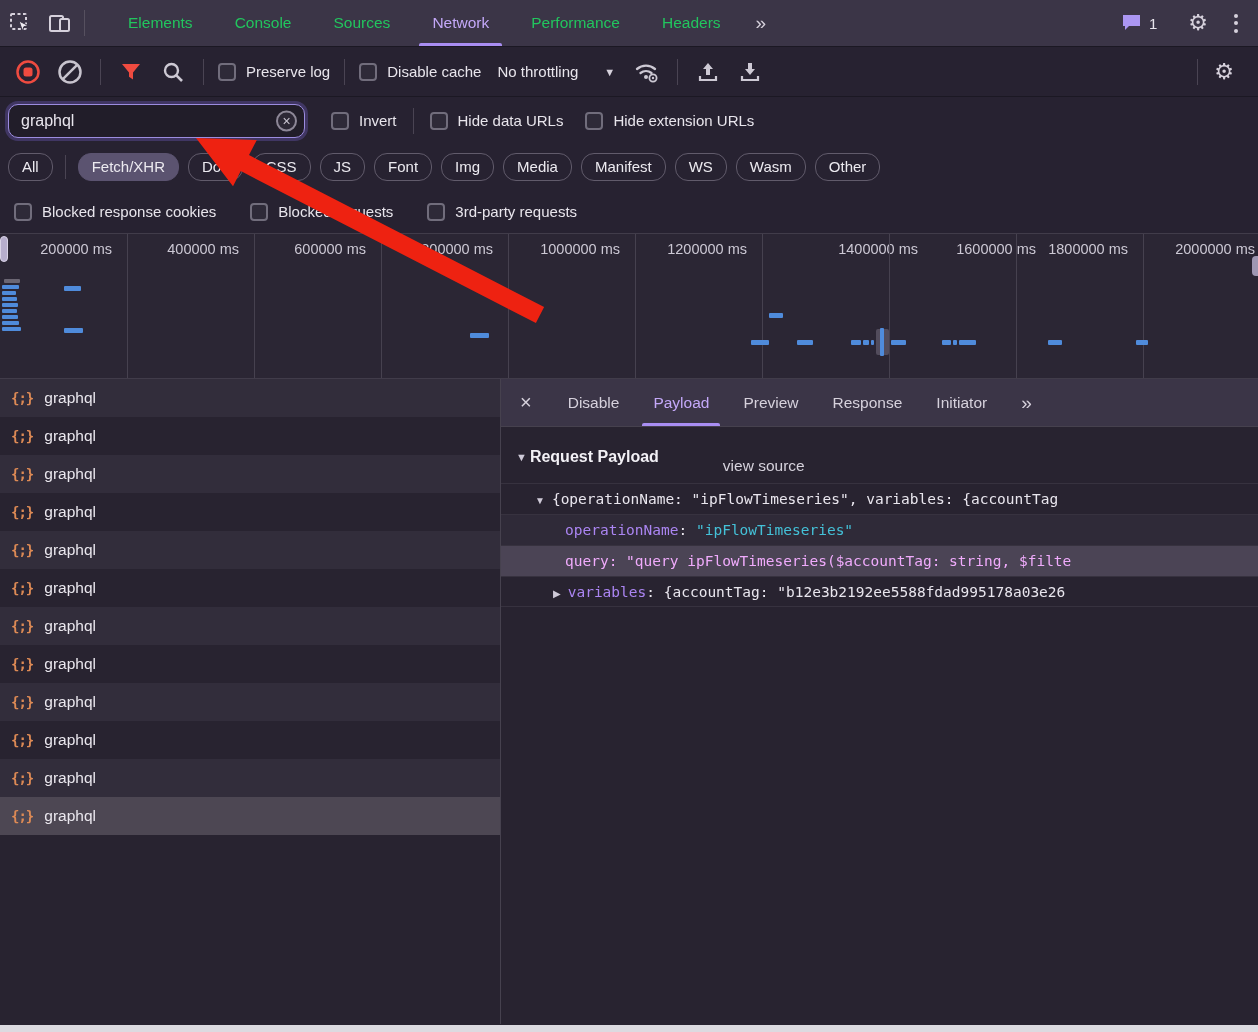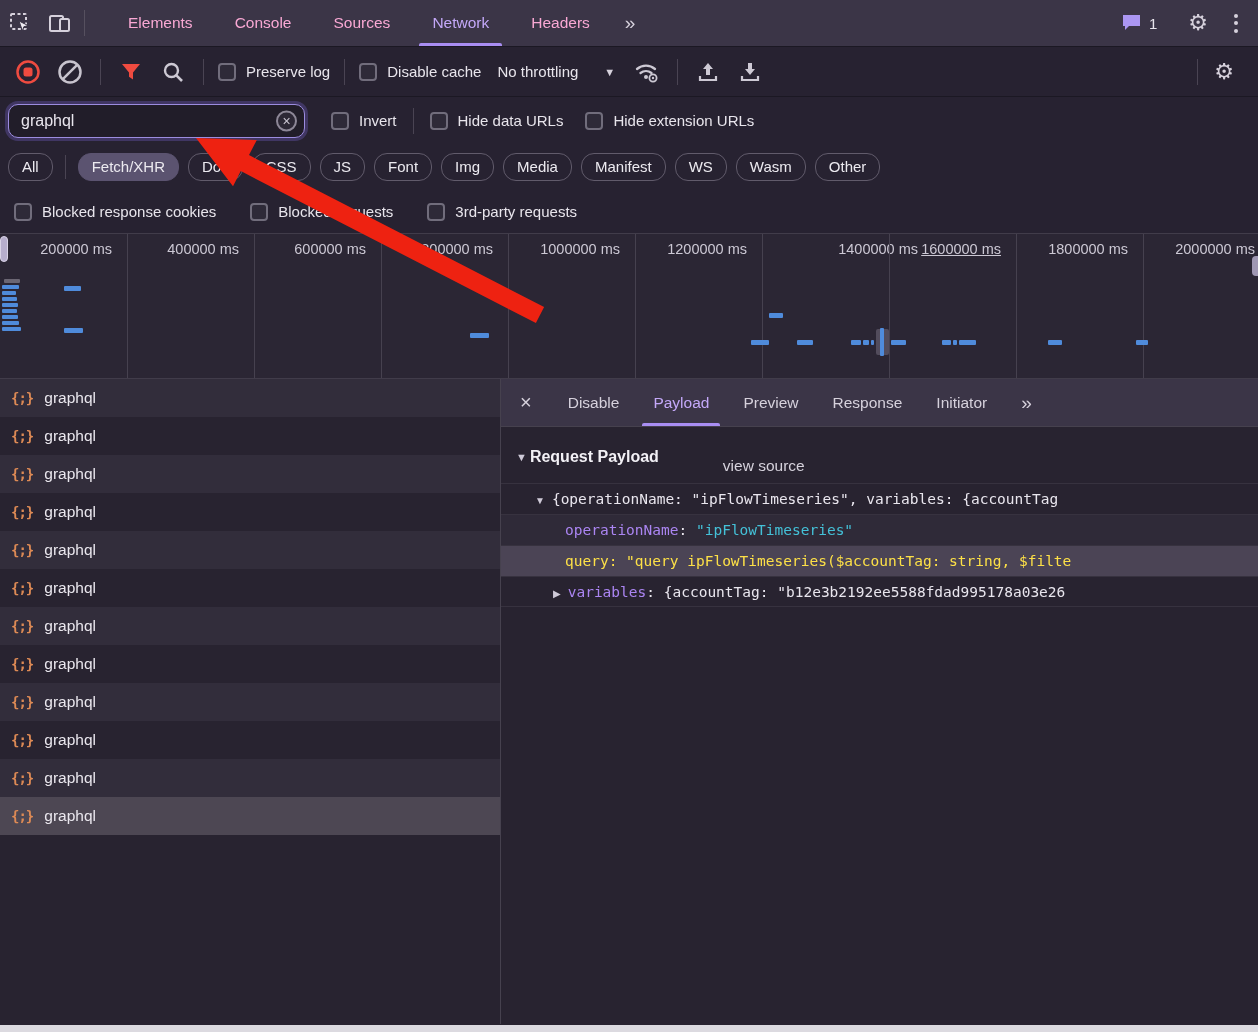--- a/index.html
+++ b/index.html
@@ -13,21 +13,21 @@
   
   .tabbar {
     height:47px; background:#3b3547; display:flex; align-items:stretch;
     border-bottom:1px solid #1b1823;
   }
   .tabbar .iconbtn { display:flex; align-items:center; justify-content:center; width:40px; cursor:pointer; }
   .vsep { width:1px; background:#56505f; margin:10px 4px; }
   .tabs { display:flex; margin-left:18px; }
   .tab {
     position:relative; display:flex; align-items:center; padding:0 21px;
-    color:#f9a8d4; font-size:15.5px; cursor:pointer; white-space:nowrap;
+    color:#22c55e; font-size:15.5px; cursor:pointer; white-space:nowrap;
   }
   .tab.active { color:#c3a8f8; }
   .tab.active::after {
     content:""; position:absolute; left:8px; right:8px; bottom:0; height:3px;
     background:#a98ef3; border-radius:2px 2px 0 0;
   }
   .tab.more { font-size:19px; letter-spacing:2px; color:#d6d1dc; padding:0 14px; }
   .tabbar-right { margin-left:auto; display:flex; align-items:center; padding-right:6px; }
   .bubble-wrap { display:flex; align-items:center; gap:7px; padding:0 10px; cursor:pointer; }
   .bubble-count { color:#e8e5ec; font-size:15px; }
@@ -139,21 +139,21 @@
     height:31px; line-height:31px; white-space:nowrap; overflow:hidden;
     border-top:1px solid #37323f; color:#e9e6ee;
   }
   .code-row:last-child { border-bottom:1px solid #37323f; }
   .code-row .tri { display:inline-block; font-size:10px; color:#cfcad8; margin-right:7px; font-family:"Liberation Sans",sans-serif; }
   .code-row.alt { background:#2f2a38; }
   .code-row.selected { background:#4b4455; }
   .seg.key { color:#ab85f2; }
   .seg.string { color:#44c1d8; }
   .seg.plain { color:#e9e6ee; }
-  .seg.selplain { color:#fde047; }
+  .seg.selplain { color:#f0abfc; }
   
   .bottom-strip { position:absolute; left:0; right:0; bottom:0; height:7px; background:#dcdae0; }
   .arrow-overlay { position:absolute; left:0; top:0; pointer-events:none; z-index:60; }
 </style>
 </head>
 <body>
 
 <div class="devtools">
 
   <div class="tabbar">
@@ -168,20 +168,21 @@
         <rect x="3" y="5" width="13" height="15" rx="1.5" fill="none" stroke="#d6d1dc" stroke-width="2"></rect>
         <rect x="13" y="8" width="9" height="12" rx="1.5" fill="#3b3547" stroke="#d6d1dc" stroke-width="2"></rect>
       </svg>
     </div>
     <div class="vsep"></div>
     <div class="tabs" id="main-tabs">
         <div class="tab">Elements</div>
         <div class="tab">Console</div>
         <div class="tab">Sources</div>
         <div class="tab active">Network</div>
+        <div class="tab">Performance</div>
         <div class="tab">Headers</div>
         <div class="tab more">»</div>
       </div>
     <div class="tabbar-right">
       <div class="bubble-wrap">
         <span>
           <svg width="21" height="20" viewBox="0 0 21 20">
             <path d="M2 3 h17 v11 h-11 l-4 4 v-4 h-2 z" fill="#ab96f2"></path>
           </svg>
         </span>
@@ -325,21 +326,21 @@
       <div class="ov-col-label" style="left: 254px; width: 127px;">600000 ms</div>
       <div class="ov-grid" style="left: 381px;"></div>
       <div class="ov-col-label" style="left: 381px; width: 127px;">800000 ms</div>
       <div class="ov-grid" style="left: 508px;"></div>
       <div class="ov-col-label" style="left: 508px; width: 127px;">1000000 ms</div>
       <div class="ov-grid" style="left: 635px;"></div>
       <div class="ov-col-label" style="left: 635px; width: 127px;">1200000 ms</div>
       <div class="ov-grid" style="left: 762px;"></div>
       <div class="ov-col-label" style="left: 762px; width: 127px; margin-left: 44px;">1400000 ms</div>
       <div class="ov-grid" style="left: 889px;"></div>
-      <div class="ov-col-label" style="left: 889px; width: 127px; text-decoration: underline;">1600000 ms</div>
+      <div class="ov-col-label" style="left: 924px; width: 127px;">1600000 ms</div>
       <div class="ov-grid" style="left: 1016px;"></div>
       <div class="ov-col-label" style="left: 1016px; width: 127px;">1800000 ms</div>
       <div class="ov-grid" style="left: 1143px;"></div>
       <div class="ov-col-label" style="left: 1143px; width: 127px;">2000000 ms</div>
       <div class="ov-bar grey" style="left: 4px; top: 45px; width: 16px; height: 4px;"></div>
       <div class="ov-bar blue" style="left: 2px; top: 51px; width: 17px; height: 4px;"></div>
       <div class="ov-bar blue" style="left: 2px; top: 57px; width: 14px; height: 4px;"></div>
       <div class="ov-bar blue" style="left: 2px; top: 63px; width: 15px; height: 4px;"></div>
       <div class="ov-bar blue" style="left: 2px; top: 69px; width: 16px; height: 4px;"></div>
       <div class="ov-bar blue" style="left: 2px; top: 75px; width: 15px; height: 4px;"></div>

